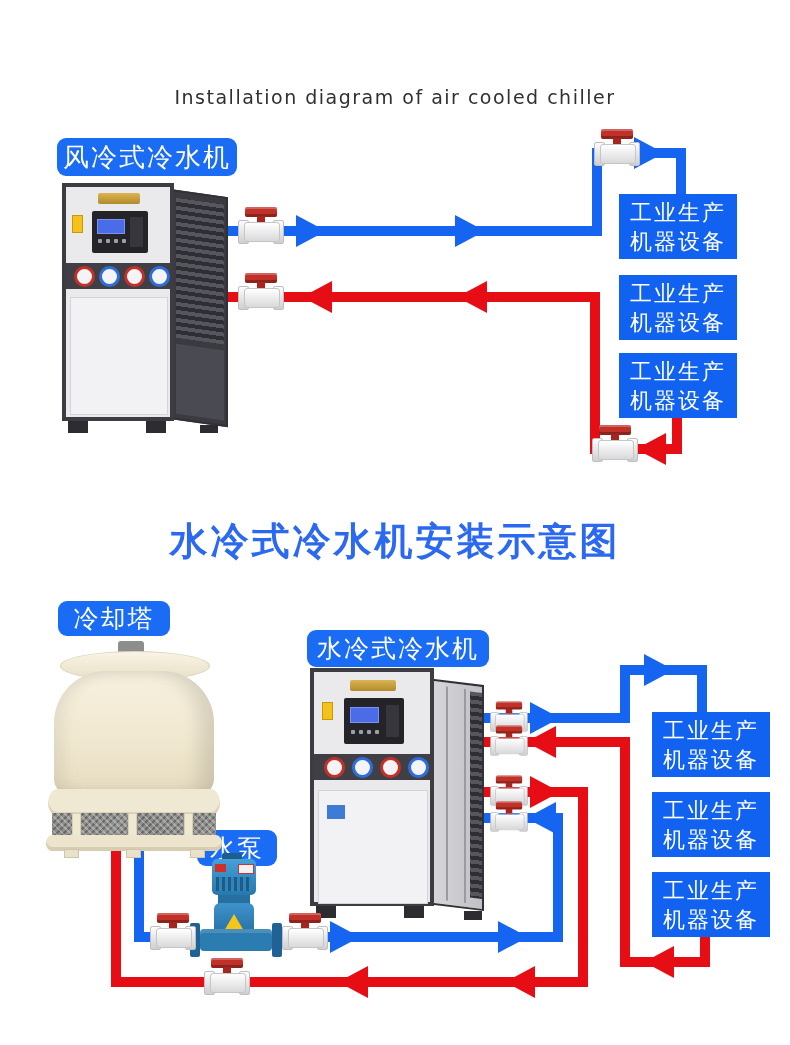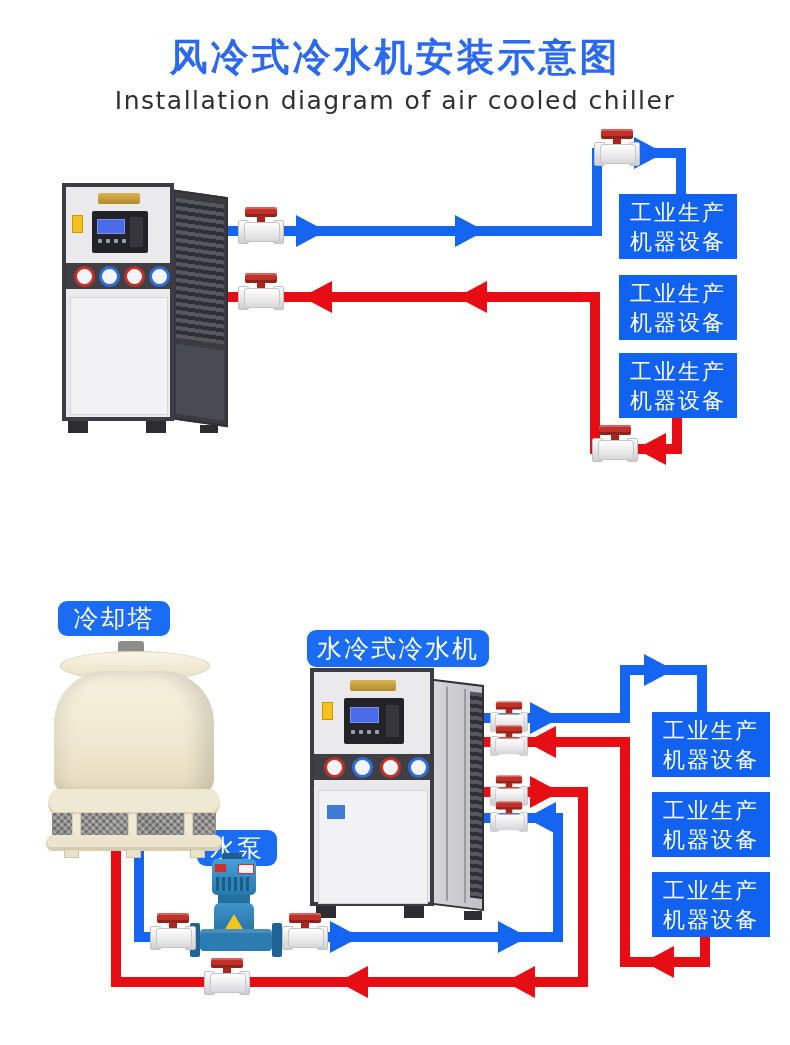--- a/index.html
+++ b/index.html
@@ -5,21 +5,21 @@
   :root{
     --pipe-blue:#1565f0; --pipe-red:#e60d14;
     --badge-blue:#1a6cf5; --box-blue:#1162f0; --title-blue:#2a69f0;
   }
   html,body{margin:0;padding:0;background:#ffffff;}
   #stage{position:relative;width:790px;height:1045px;background:#fff;overflow:hidden;
          font-family:"DejaVu Sans","Liberation Sans",sans-serif;}
   .title{position:absolute;left:0;width:790px;text-align:center;color:var(--title-blue);
          font-size:38px;font-weight:700;letter-spacing:3px;}
   .subtitle{position:absolute;left:0;width:790px;text-align:center;color:#303030;
-         font-size:25px;letter-spacing:1.5px;}
+         font-size:19px;letter-spacing:1.5px;}
   .badge{position:absolute;background:var(--badge-blue);color:#fff;border-radius:9px;
          display:flex;align-items:center;justify-content:center;letter-spacing:2px;}
   .eqbox{position:absolute;width:118px;height:65px;background:var(--box-blue);color:#fff;
          display:flex;flex-direction:column;align-items:center;justify-content:center;
          font-size:22px;line-height:29px;letter-spacing:2px;}
   .c-blue{--c:var(--pipe-blue);} .c-red{--c:var(--pipe-red);}
   .pipe{position:absolute;background:var(--c);}
   .pipe.h{height:10px;} .pipe.v{width:10px;}
   .ar{position:absolute;width:0;height:0;border-top:16px solid transparent;border-bottom:16px solid transparent;}
   .ar.r{border-left:30px solid var(--c);}
@@ -75,23 +75,23 @@
   .pp-tri{position:absolute;background:#f5c518;clip-path:polygon(50% 0,0 100%,100% 100%);}
   .pp-volute{position:absolute;background:#2b7cb0;border-radius:4px;box-shadow:inset 0 4px 0 rgba(255,255,255,.15);}
   .pp-flg{position:absolute;background:#1f6396;border-radius:2px;}
   .lbl{display:block;}
 </style>
 </head>
 <body>
 
 <div id="stage">
 
-  <div class="title" style="top:32px;">风冷式冷水机安装示意图</div>
   <div class="subtitle" style="top:86px;">Installation diagram of air cooled chiller</div>
 
+  <div class="badge" style="left:57px;top:138px;width:180px;height:38px;font-size:26px;">风冷式冷水机</div>
 
   <div class="pipe h c-blue" style="left:212px;top:226px;width:390px;"></div>
   <div class="pipe v c-blue" style="left:592px;top:148px;height:88px;"></div>
   <div class="pipe h c-blue" style="left:592px;top:148px;width:94px;"></div>
   <div class="pipe v c-blue" style="left:676px;top:148px;height:48px;"></div>
   <div class="ar r c-blue" style="left:296px;top:215px;"></div>
   <div class="ar r c-blue" style="left:455px;top:215px;"></div>
   <div class="ar r c-blue" style="left:634px;top:137px;"></div>
 
   <div class="pipe h c-red" style="left:212px;top:292px;width:388px;"></div>
@@ -166,20 +166,21 @@
   </div>
   <div class="eqbox" style="left:619px;top:275px;">
     <span class="lbl">工业生产</span>
     <span class="lbl">机器设备</span>
   </div>
   <div class="eqbox" style="left:619px;top:353px;">
     <span class="lbl">工业生产</span>
     <span class="lbl">机器设备</span>
   </div>
 
+  <div class="title" style="top:516px;">水冷式冷水机安装示意图</div>
 
   <div class="badge" style="left:307px;top:630px;width:182px;height:37px;font-size:25px;">水冷式冷水机</div>
   <div class="badge" style="left:58px;top:601px;width:112px;height:35px;font-size:25px;">冷却塔</div>
   <div class="badge" style="left:197px;top:830px;width:80px;height:36px;font-size:25px;">水泵</div>
 
   <div class="pipe h c-blue" style="left:478px;top:713px;width:152px;"></div>
   <div class="pipe v c-blue" style="left:620px;top:665px;height:58px;"></div>
   <div class="pipe h c-blue" style="left:620px;top:665px;width:87px;"></div>
   <div class="pipe v c-blue" style="left:697px;top:665px;height:49px;"></div>
   <div class="ar r c-blue" style="left:530px;top:702px;"></div>

